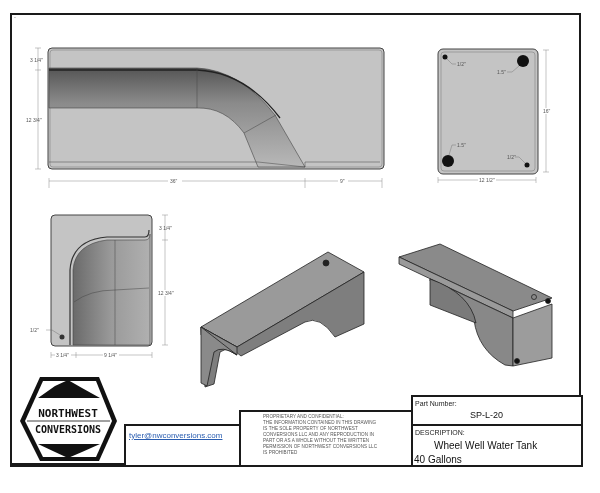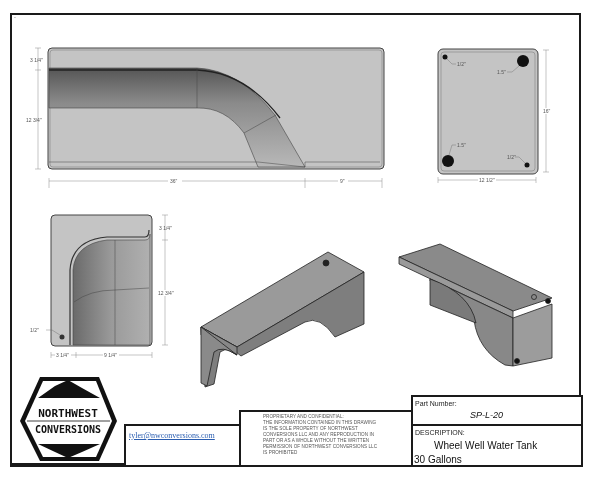--- a/index.html
+++ b/index.html
@@ -2,24 +2,24 @@
 <html><head>
   <meta charset="utf-8">
   <style>
     html, body { margin: 0; padding: 0; background: #ffffff; }
     body { width: 600px; height: 493px; position: relative; overflow: hidden; font-family: "Liberation Sans", sans-serif; }
     .sheet { position: absolute; left: 10px; top: 13px; width: 571px; height: 452px; border: 2px solid #1a1a1a; box-sizing: border-box; }
     .corner-mark { position: absolute; left: 14px; top: 16px; font-size: 6px; color: #333; }
     svg.draw { position: absolute; left: 0; top: 0; }
     .dim { font-family: "Liberation Sans", sans-serif; font-size: 5px; fill: #555; }
     .tb { position: absolute; box-sizing: border-box; border: 2px solid #1a1a1a; background: #fff; }
-    .email { position: absolute; left: 129px; top: 431px; font-size: 8px; color: #2a5db0; text-decoration: underline; font-family: Liberation Serif, serif; }
+    .email { position: absolute; left: 129px; top: 431px; font-size: 8px; color: #2a5db0; text-decoration: underline; font-family: Liberation Sans, sans-serif; }
     .prop { position: absolute; left: 263px; top: 414px; font-size: 4.6px; line-height: 6px; color: #555; letter-spacing: 0.05px; }
     .pn-label { position: absolute; left: 415px; top: 400px; font-size: 7px; color: #222; }
-    .pn-val { position: absolute; left: 470px; top: 410px; font-size: 9px; color: #111; font-style: italic; }
+    .pn-val { position: absolute; left: 470px; top: 410px; font-size: 9px; color: #111; }
     .desc-label { position: absolute; left: 415px; top: 429px; font-size: 7px; color: #222; }
     .desc-1 { position: absolute; left: 414px; top: 440px; font-size: 10px; color: #111; margin-left: 20px; }
     .desc-2 { position: absolute; left: 414px; top: 454px; font-size: 10px; color: #111; }
     .logo-text { font-family: "DejaVu Sans Mono", monospace; font-weight: bold; fill: #111; }
   </style>
 </head>
 <body>
 
 <div class="sheet"></div>
 <div class="corner-mark">`</div>
@@ -165,13 +165,13 @@
   <div>CONVERSIONS LLC AND ANY REPRODUCTION IN</div>
   <div>PART OR AS A WHOLE WITHOUT THE WRITTEN</div>
   <div>PERMISSION OF NORTHWEST CONVERSIONS LLC</div>
   <div>IS PROHIBITED</div>
 </div>
 
 <div class="pn-label">Part Number:</div>
 <div class="pn-val">SP-L-20</div>
 <div class="desc-label">DESCRIPTION:</div>
 <div class="desc-1">Wheel Well Water Tank</div>
-<div class="desc-2">30 Gallons</div>
+<div class="desc-2">40 Gallons</div>
 
 </body></html>

